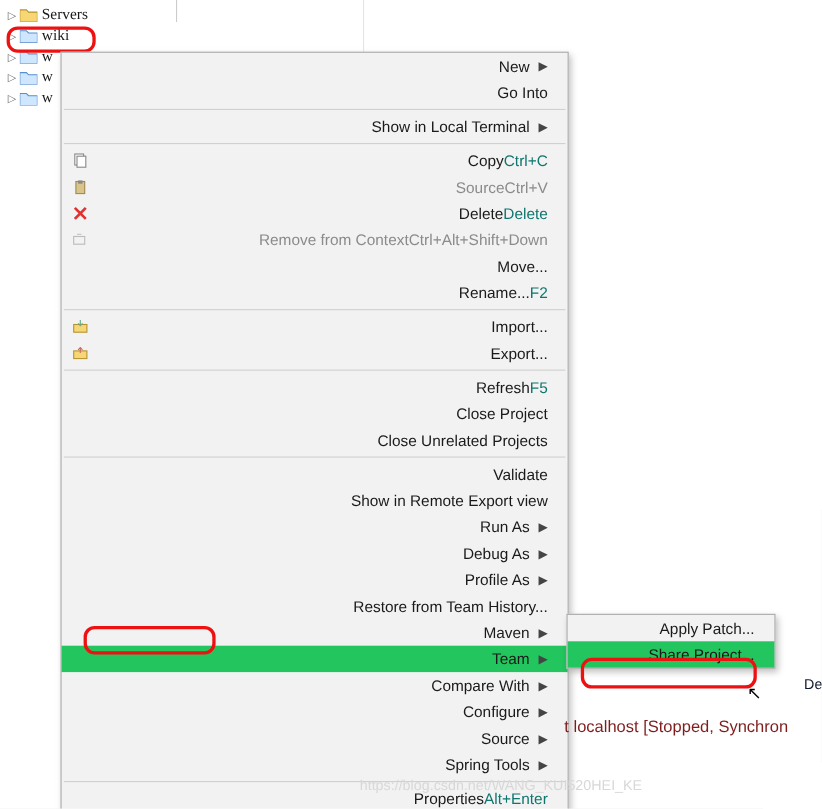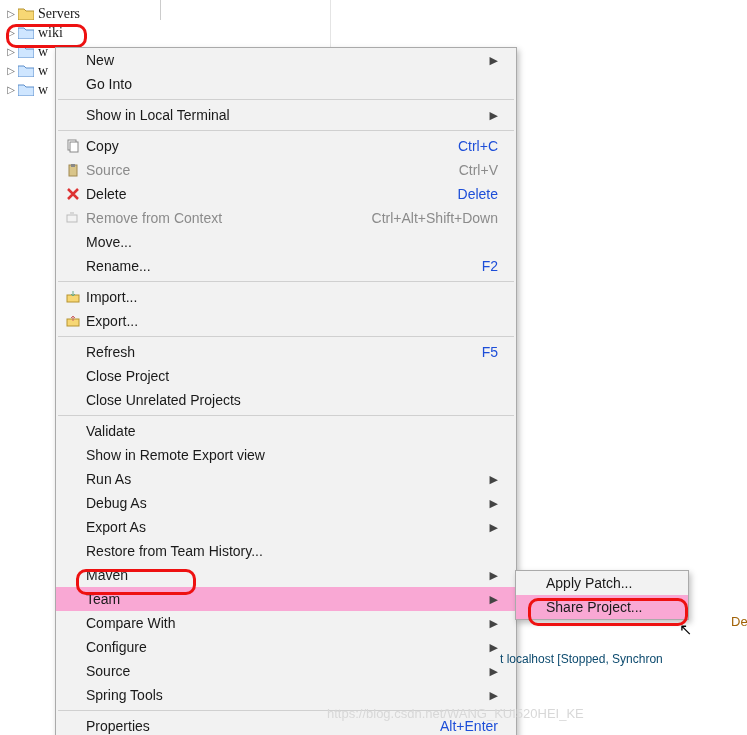--- a/index.html
+++ b/index.html
@@ -59,57 +59,58 @@
     left: 55px;
     top: 47px;
     width: 462px;
   }
   .menu-item {
     display: flex;
     align-items: center;
     height: 24px;
     padding: 0 18px 0 4px;
     cursor: default;
+    text-align: right;
   }
   .menu-item .icon-slot {
     width: 26px;
     display: flex;
     justify-content: center;
     align-items: center;
   }
   .menu-item .lbl { flex: 1; }
-  .menu-item .accel { color: #1d4ed8; }
+  .menu-item .accel { color: #0f766e; }
   .menu-item.disabled .lbl,
   .menu-item.disabled .accel { color: #8b8b8b; }
   .menu-item .sub-arrow {
     color: #444;
     font-size: 11px;
     margin-left: 8px;
   }
   .menu-sep {
     height: 1px;
     background: #d0d0d0;
     margin: 3px 2px;
   }
   .menu-item.highlight {
-    background: #f9a8d4;
+    background: #22c55e;
   }
   
   .menu.sub {
     left: 515px;
-    top: 570px;
-    width: 174px;
+    top: 558px;
+    width: 190px;
   }
   
   .bg-status {
     position: absolute;
-    left: 500px;
+    left: 513px;
     top: 652px;
-    font-size: 12px;
-    color: #0c4a6e;
+    font-size: 15px;
+    color: #7f1d1d;
     white-space: nowrap;
   }
   .faint-link {
     position: absolute;
     left: 327px;
     top: 706px;
     font-size: 13px;
     color: #d8d8d8;
     white-space: nowrap;
   }
@@ -300,21 +301,21 @@
       <span class="lbl">Run As</span>
       <span class="sub-arrow">▶</span>
     </div>
     <div class="menu-item">
       <span class="icon-slot"></span>
       <span class="lbl">Debug As</span>
       <span class="sub-arrow">▶</span>
     </div>
     <div class="menu-item">
       <span class="icon-slot"></span>
-      <span class="lbl">Export As</span>
+      <span class="lbl">Profile As</span>
       <span class="sub-arrow">▶</span>
     </div>
     <div class="menu-item">
       <span class="icon-slot"></span>
       <span class="lbl">Restore from Team History...</span>
     </div>
     <div class="menu-item">
       <span class="icon-slot"></span>
       <span class="lbl">Maven</span>
       <span class="sub-arrow">▶</span>
@@ -361,16 +362,16 @@
     </div>
     <div class="menu-item highlight">
       <span class="icon-slot"></span>
       <span class="lbl">Share Project...</span>
     </div>
   </div>
 
 <div class="red-annot" style="left:528px; top:598px; width:160px; height:28px;"></div>
 
 <div class="bg-status">t localhost  [Stopped, Synchron</div>
-<div style="position:absolute; left:731px; top:614px; font-size:13px; color:#a16207;">De</div>
+<div style="position:absolute; left:731px; top:614px; font-size:13px; color:#0f172a;">De</div>
 <div class="faint-link">https://blog.csdn.net/WANG_KUI520HEI_KE</div>
 
 <span class="cursor">↖</span>
 
 </body></html>

